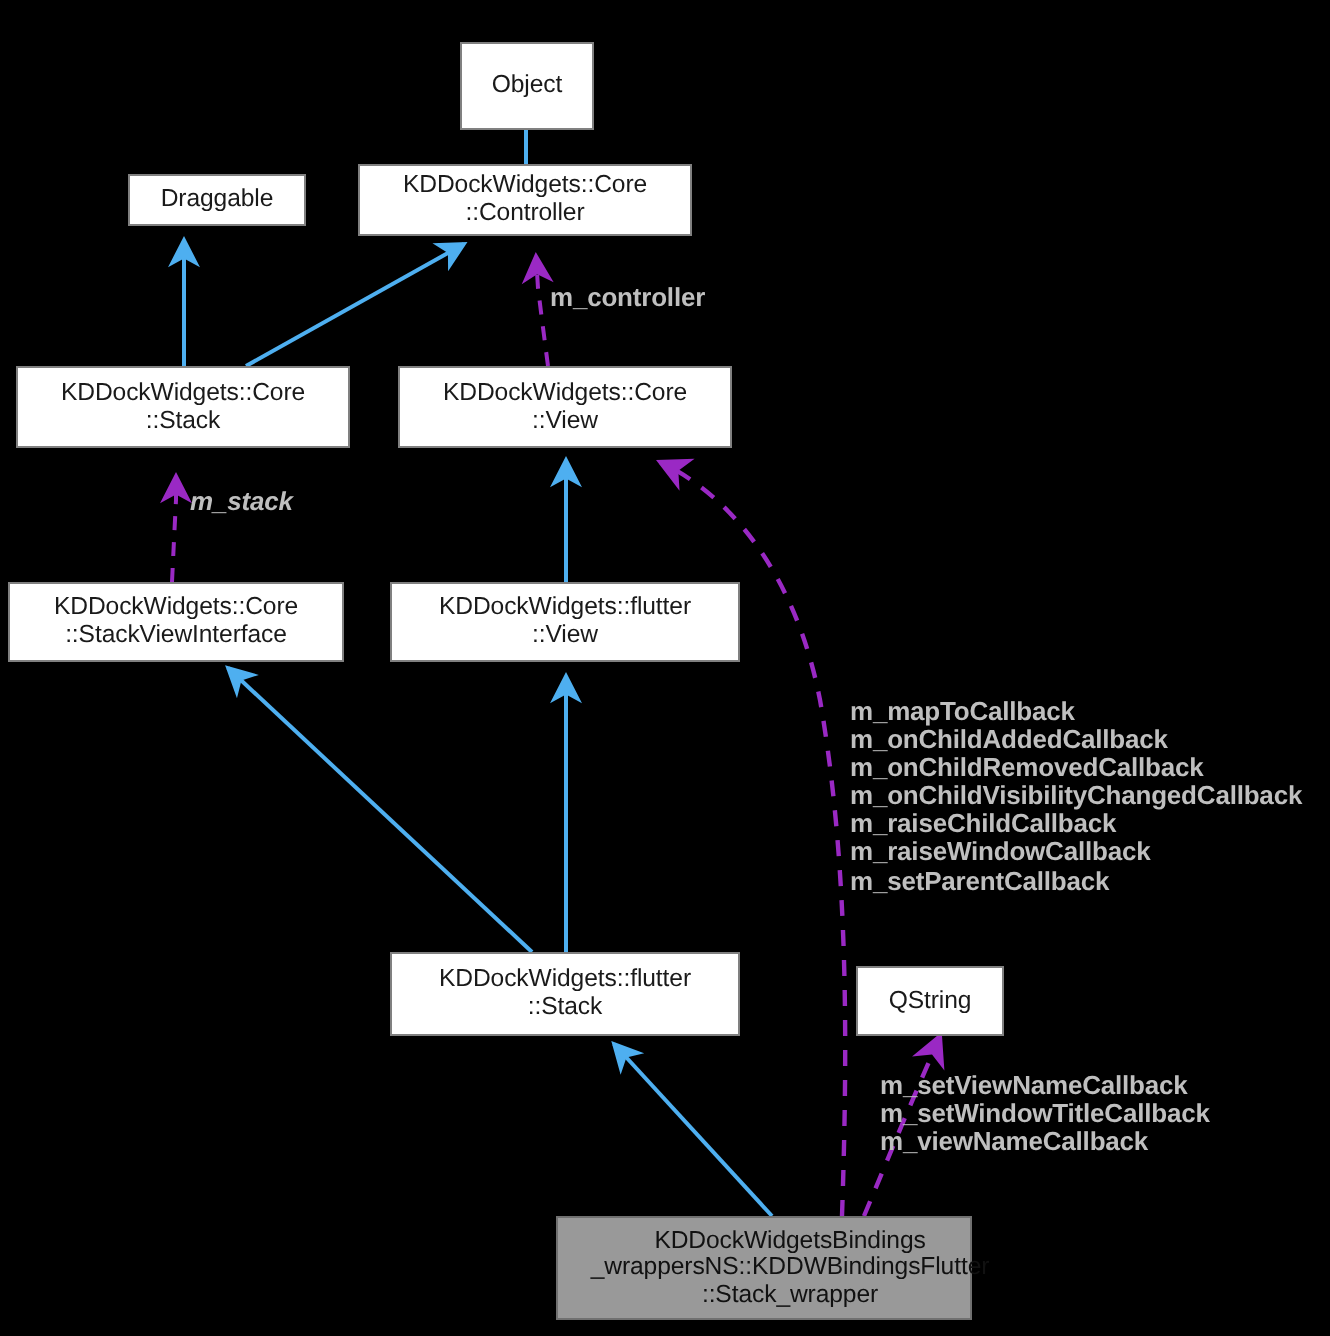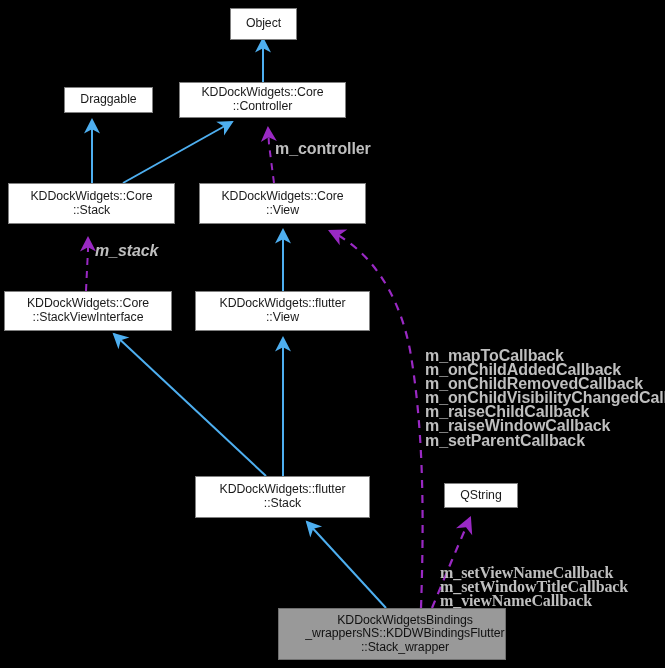--- a/index.html
+++ b/index.html
@@ -40,21 +40,21 @@
     z-index: 5;
   }
   .node.current {
     background: #999999;
     border-color: #707070;
     color: #111111;
   }
   .edge-label {
     position: absolute;
     color: #bfbfbf;
-    font-size: 16px;
+    font-size: 13px;
     line-height: 14.1px;
     font-weight: bold;
     white-space: pre-line;
     z-index: 6;
     letter-spacing: -0.1px;
   }
   .edge-label.center { text-align: left; }
   .edge-label.left   { text-align: left; }
 </style>
 </head>
@@ -88,21 +88,21 @@
 
     <line x1="283" y1="476" x2="283" y2="338" stroke="#4eaff0" stroke-width="2" marker-end="url(#inh-head)"></line>
 
     <line x1="386" y1="608" x2="307" y2="522" stroke="#4eaff0" stroke-width="2" marker-end="url(#inh-head)"></line>
 
     <path d="M 421,608 C 424,520 424,430 410,350 C 398,288 366,248 330,231" stroke="#9a29c4" stroke-width="2.2" fill="none" stroke-dasharray="8,7" marker-end="url(#use-head)"></path>
 
     <path d="M 432,608 L 452,560 L 470,518" stroke="#9a29c4" stroke-width="2.2" fill="none" stroke-dasharray="8,7" marker-end="url(#use-head)"></path>
   </svg>
 
-  <div class="node" style="left:230px; top:8px; width:67px; height:32px;">Object</div>
+  <div class="node" style="left:230px; top:21px; width:67px; height:44px;">Object</div>
 
   <div class="node" style="left:64px; top:87px; width:89px; height:26px;">Draggable</div>
 
   <div class="node" style="left:179px; top:82px; width:167px; height:36px;">KDDockWidgets::Core
 ::Controller</div>
 
   <div class="node" style="left:8px; top:183px; width:167px; height:41px;">KDDockWidgets::Core
 ::Stack</div>
 
   <div class="node" style="left:199px; top:183px; width:167px; height:41px;">KDDockWidgets::Core
@@ -110,35 +110,35 @@
 
   <div class="node" style="left:4px; top:291px; width:168px; height:40px;">KDDockWidgets::Core
 ::StackViewInterface</div>
 
   <div class="node" style="left:195px; top:291px; width:175px; height:40px;">KDDockWidgets::flutter
 ::View</div>
 
   <div class="node" style="left:195px; top:476px; width:175px; height:42px;">KDDockWidgets::flutter
 ::Stack</div>
 
-  <div class="node" style="left:444px; top:483px; width:74px; height:25px;">QString</div>
+  <div class="node" style="left:428px; top:483px; width:74px; height:35px;">QString</div>
 
-  <div class="node current" style="left:278px; top:608px; width:228px; height:52px;padding-left:26px;">KDDockWidgetsBindings
+  <div class="node current" style="left:278px; top:608px; width:208px; height:52px;padding-left:26px;">KDDockWidgetsBindings
 _wrappersNS::KDDWBindingsFlutter
 ::Stack_wrapper</div>
 
   <div class="edge-label left" style="left:275px; top:142px;">m_controller</div>
 
   <div class="edge-label left" style="left:95px; top:244px;font-style:italic;">m_stack</div>
 
   <div class="edge-label center" style="left:425px; top:349px; width:238px;">m_mapToCallback
 m_onChildAddedCallback
 m_onChildRemovedCallback
 m_onChildVisibilityChangedCallback
 m_raiseChildCallback
 m_raiseWindowCallback
 m_setParentCallback</div>
 
-  <div class="edge-label center" style="left:440px; top:566px; width:200px;font-family:Liberation Serif, serif;">m_setViewNameCallback
+  <div class="edge-label center" style="left:440px; top:536px; width:200px;">m_setViewNameCallback
 m_setWindowTitleCallback
 m_viewNameCallback</div>
 
 </div>
 
 </body></html>

